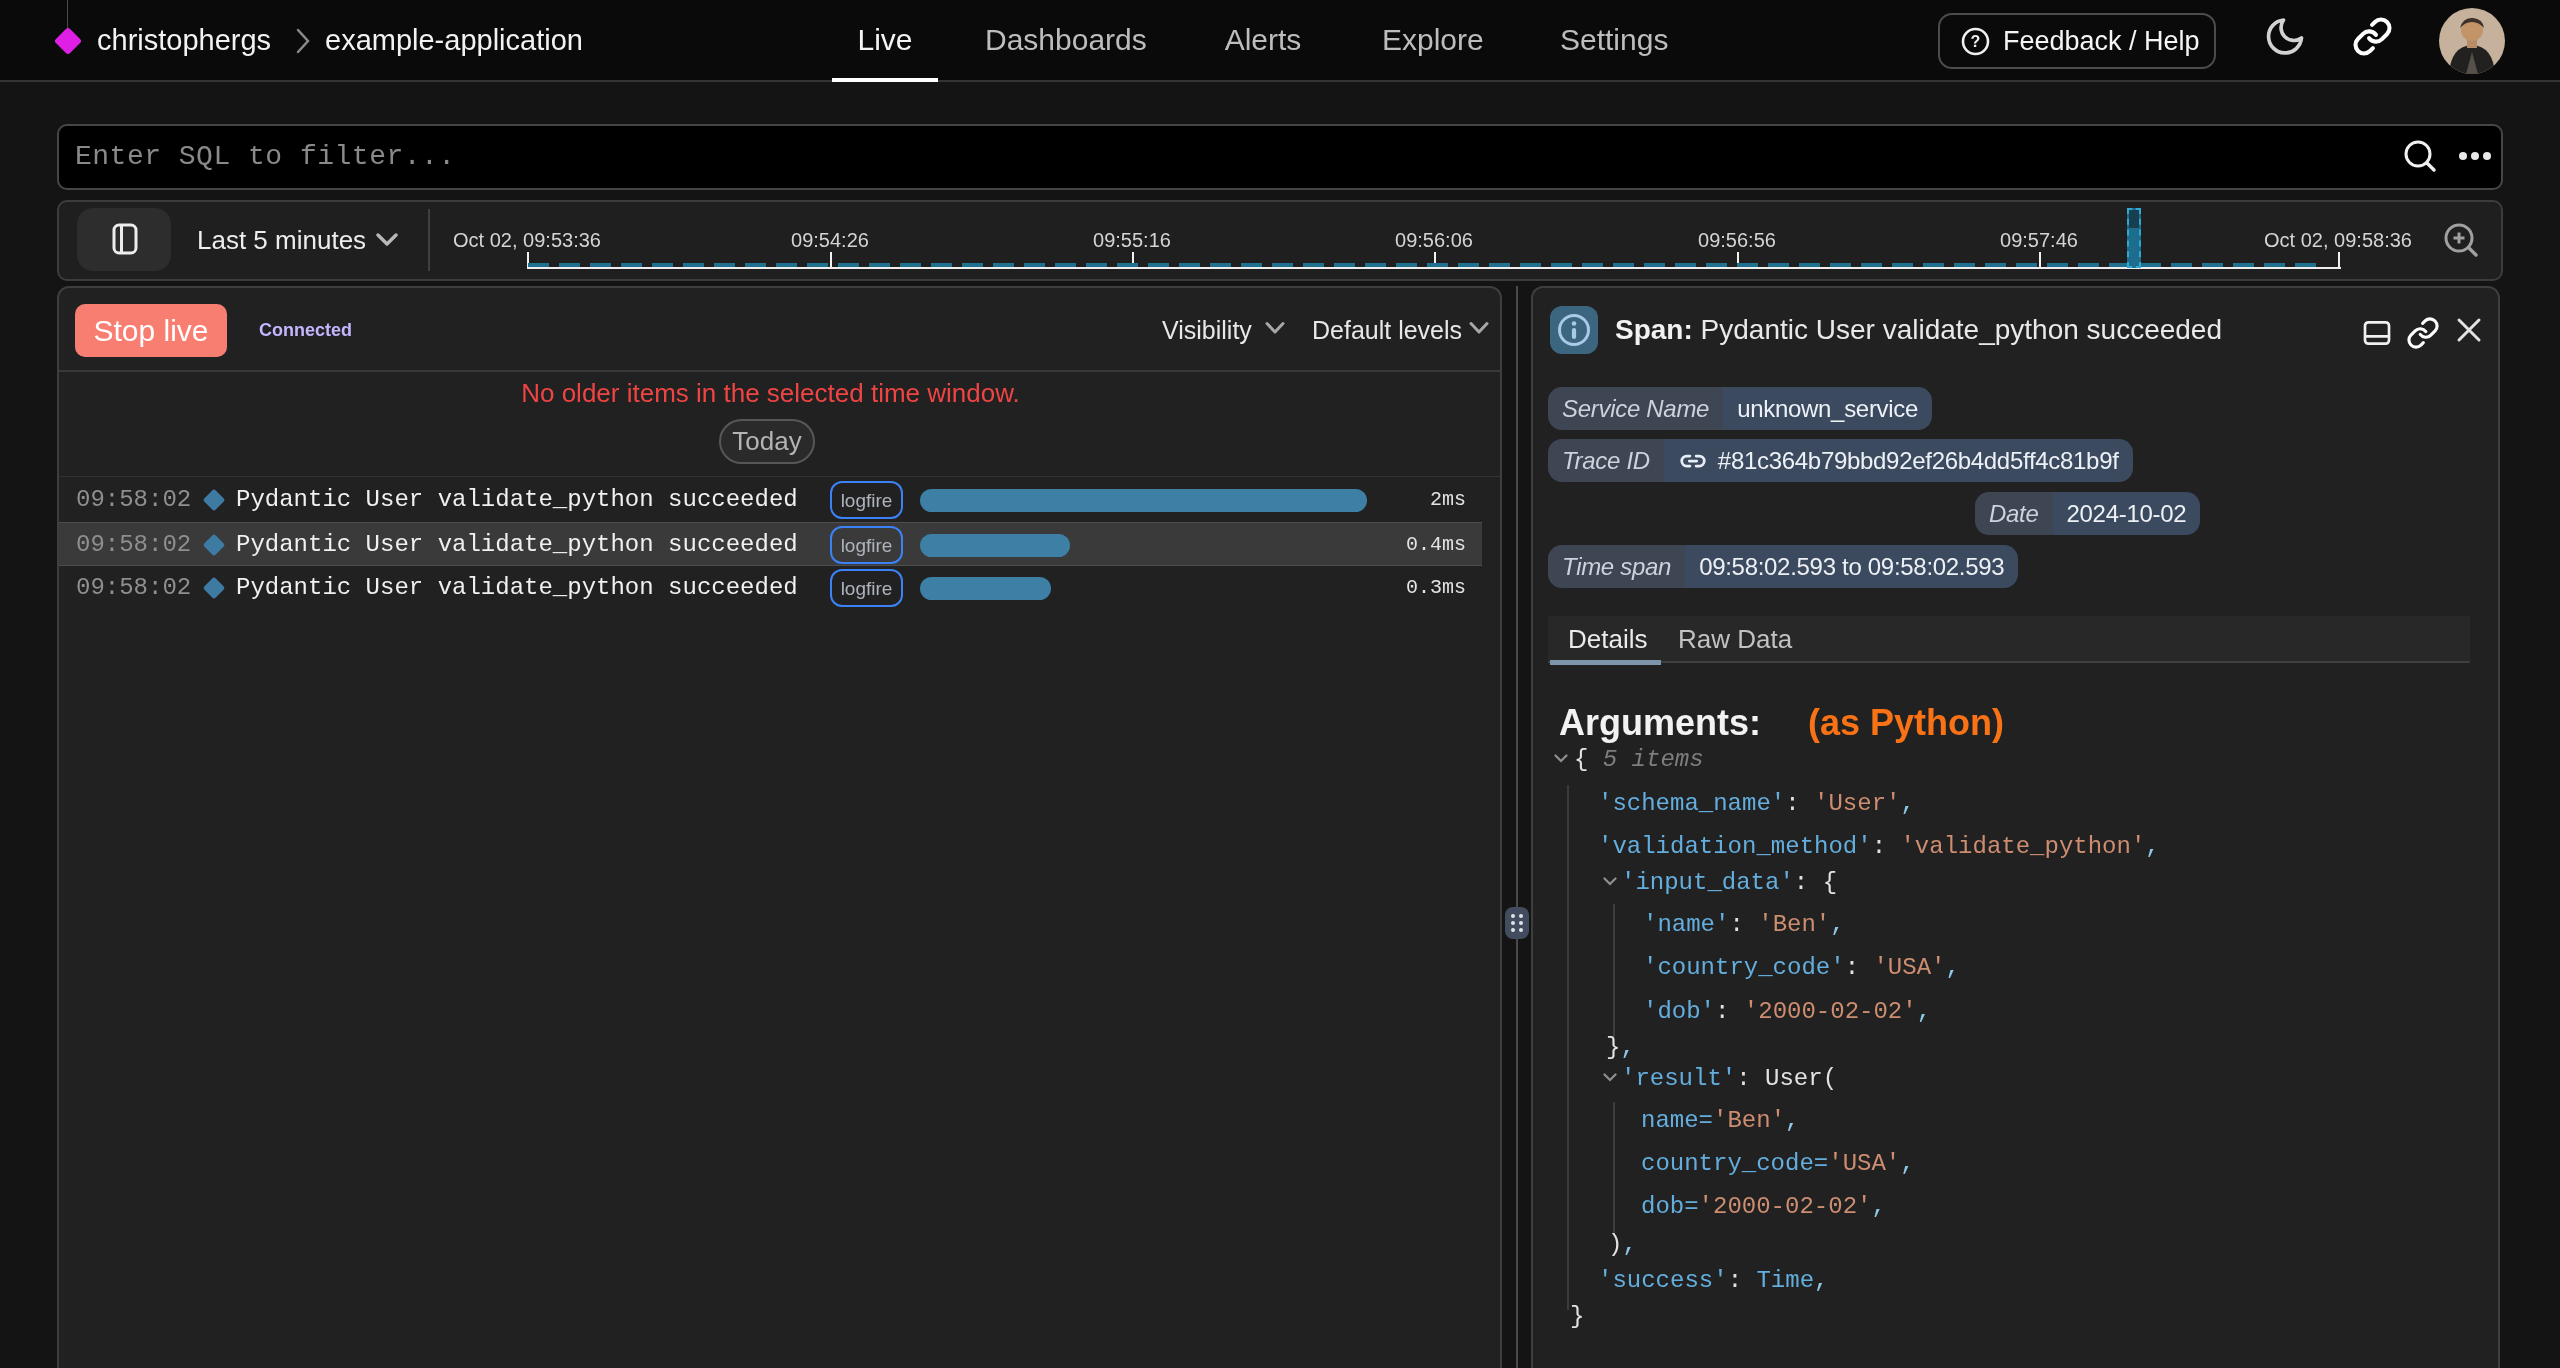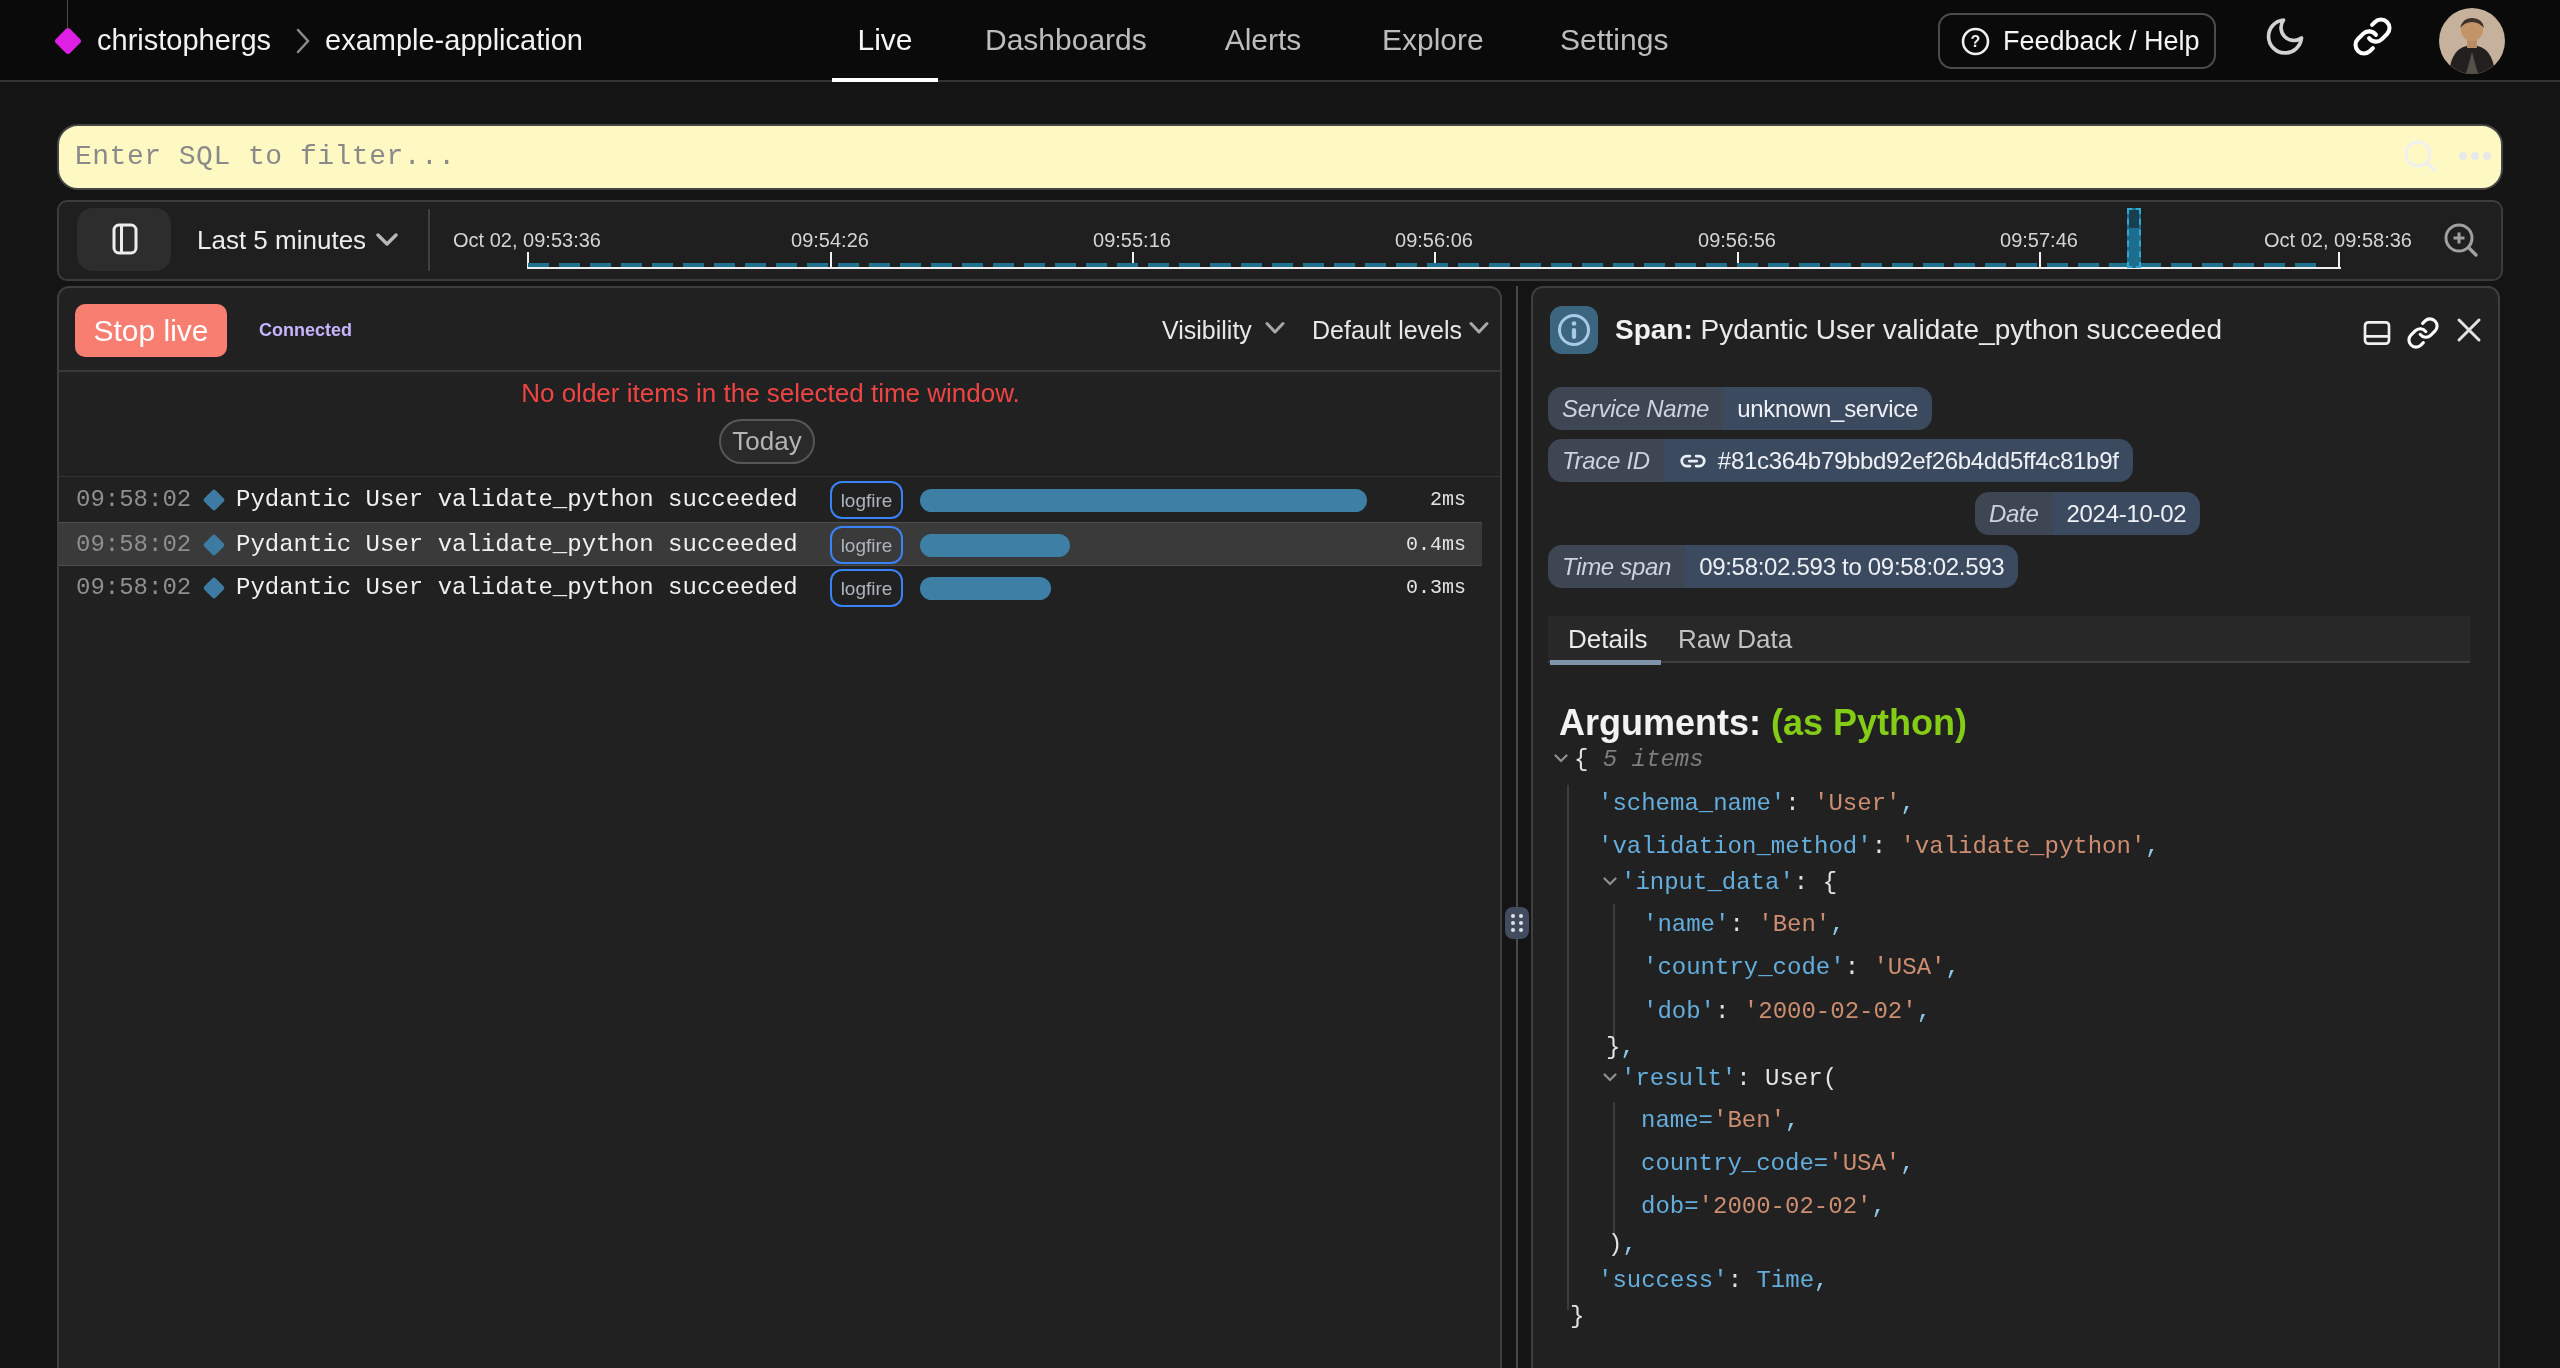--- a/index.html
+++ b/index.html
@@ -8,21 +8,21 @@
   #app { position:relative; width:2560px; height:1368px; background:#141414; }
   .abs { position:absolute; }
   .mono { font-family:"Liberation Mono", monospace; }
 
   
   #nav { position:absolute; left:0; top:0; width:2560px; height:82px; background:#0a0a0a; border-bottom:2px solid #343434; }
   .navlink { position:absolute; top:0; height:80px; line-height:80px; font-size:30px; color:#bdbdbd; text-align:center; }
   .navlink.active { color:#f5f5f5; }
 
   
-  #sql { position:absolute; left:57px; top:124px; width:2446px; height:66px; background:#fef9c3; border:2px solid #464646; border-radius:21px;padding-left:37px; }
+  #sql { position:absolute; left:57px; top:124px; width:2446px; height:66px; background:#000000; border:2px solid #464646; border-radius:10px;padding-left:37px; }
   #sql .ph { position:absolute; left:16px; top:0; height:62px; line-height:62px; font-size:28px; color:#8a8a8a; letter-spacing:0.5px; }
 
   
   #tl { position:absolute; left:57px; top:200px; width:2446px; height:81px; background:#1f1f1f; border:2px solid #3c3c3c; border-radius:10px; }
   .tlabel { position:absolute; top:27px; font-size:20px; color:#d4d4d4; white-space:nowrap; transform:translateX(-50%); }
   .tick { position:absolute; width:2px; background:#f0f0f0; }
 
   
   #lpanel { position:absolute; left:57px; top:286px; width:1445px; height:1200px; background:#212121; border:2px solid #3e3e3e; border-radius:12px; }
   #rpanel { position:absolute; left:1531px; top:286px; width:969px; height:1200px; background:#212121; border:2px solid #3e3e3e; border-radius:12px; }
@@ -257,21 +257,21 @@
     <div class="pill" style="left:15px;top:257px;">
       <span class="lab">Time span</span>
         <span class="val">09:58:02.593 to 09:58:02.593</span>
     </div>
 
     <div class="abs" style="left:15px;top:328px;width:922px;height:47px;background:#282828;border-bottom:2px solid #3f3f3f;"></div>
     <div class="abs" style="left:35px;top:336px;font-size:26px;color:#ebebeb;">Details</div>
     <div class="abs" style="left:145px;top:336px;font-size:26px;color:#c2c2c2;">Raw Data</div>
     <div class="abs" style="left:17px;top:372px;width:111px;height:5px;background:#7e95a9;"></div>
 
-    <div class="abs" style="left:26px;top:413px;font-size:36px;line-height:44px;font-weight:700;color:#f2f2f2;white-space:nowrap;">Arguments: <span style="color:#84cc16;">(as Python)</span></div>
+    <div class="abs" style="left:26px;top:413px;font-size:36px;line-height:44px;font-weight:700;color:#f2f2f2;white-space:nowrap;">Arguments: <span style="color:#f97316;margin-left:37px;">(as Python)</span></div>
 
     <div class="guide" style="left:34px;top:497px;height:525px;"></div>
     <div class="guide" style="left:80px;top:616px;height:133px;"></div>
     <div class="guide" style="left:80px;top:814px;height:134px;"></div>
 
     <svg class="chev" style="left:21px;top:466px;" viewBox="0 0 14 9">
         <path d="M1.5 1.5 L7 7 L12.5 1.5" stroke="#909090" stroke-width="2.2" fill="none" stroke-linecap="round"></path>
       </svg>
     <div class="jline" style="left:41px;top:458px;"><span class="jw">{</span> <span class="jg">5 items</span></div>
     <div class="jline" style="left:65px;top:502px;"><span class="jk">'schema_name'</span><span class="jw">: </span><span class="js">'User'</span><span class="jc">,</span></div>

